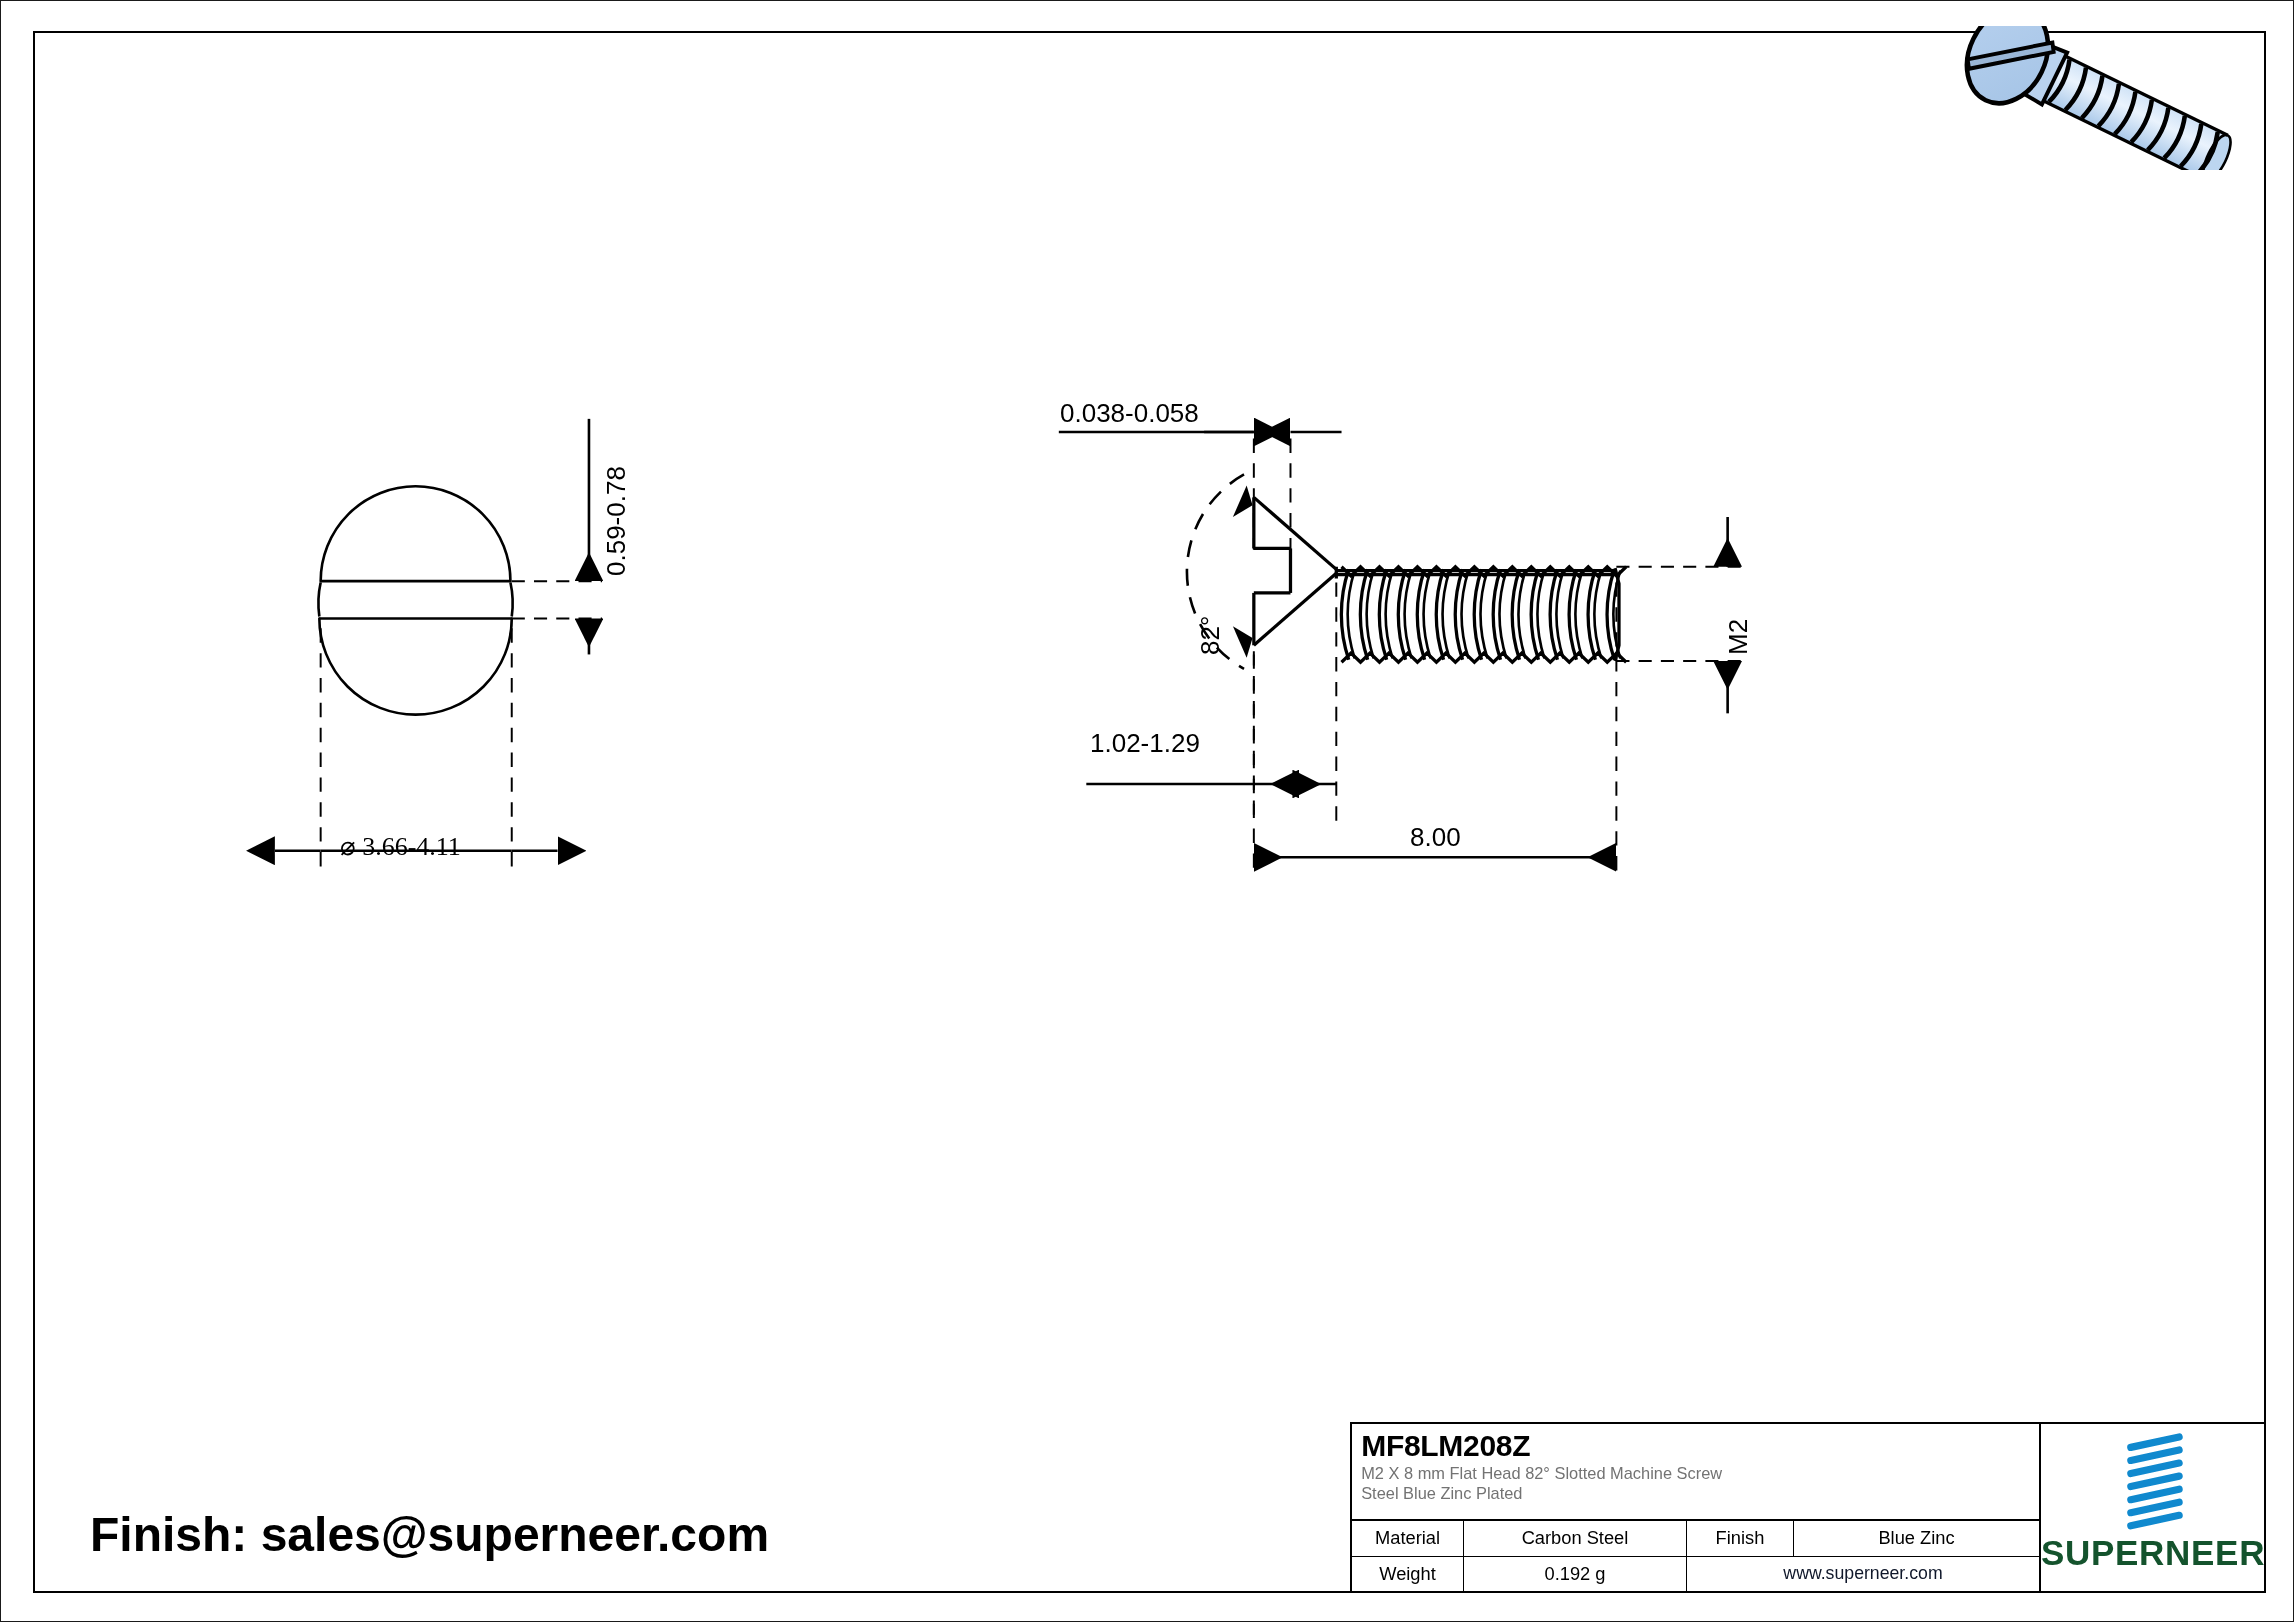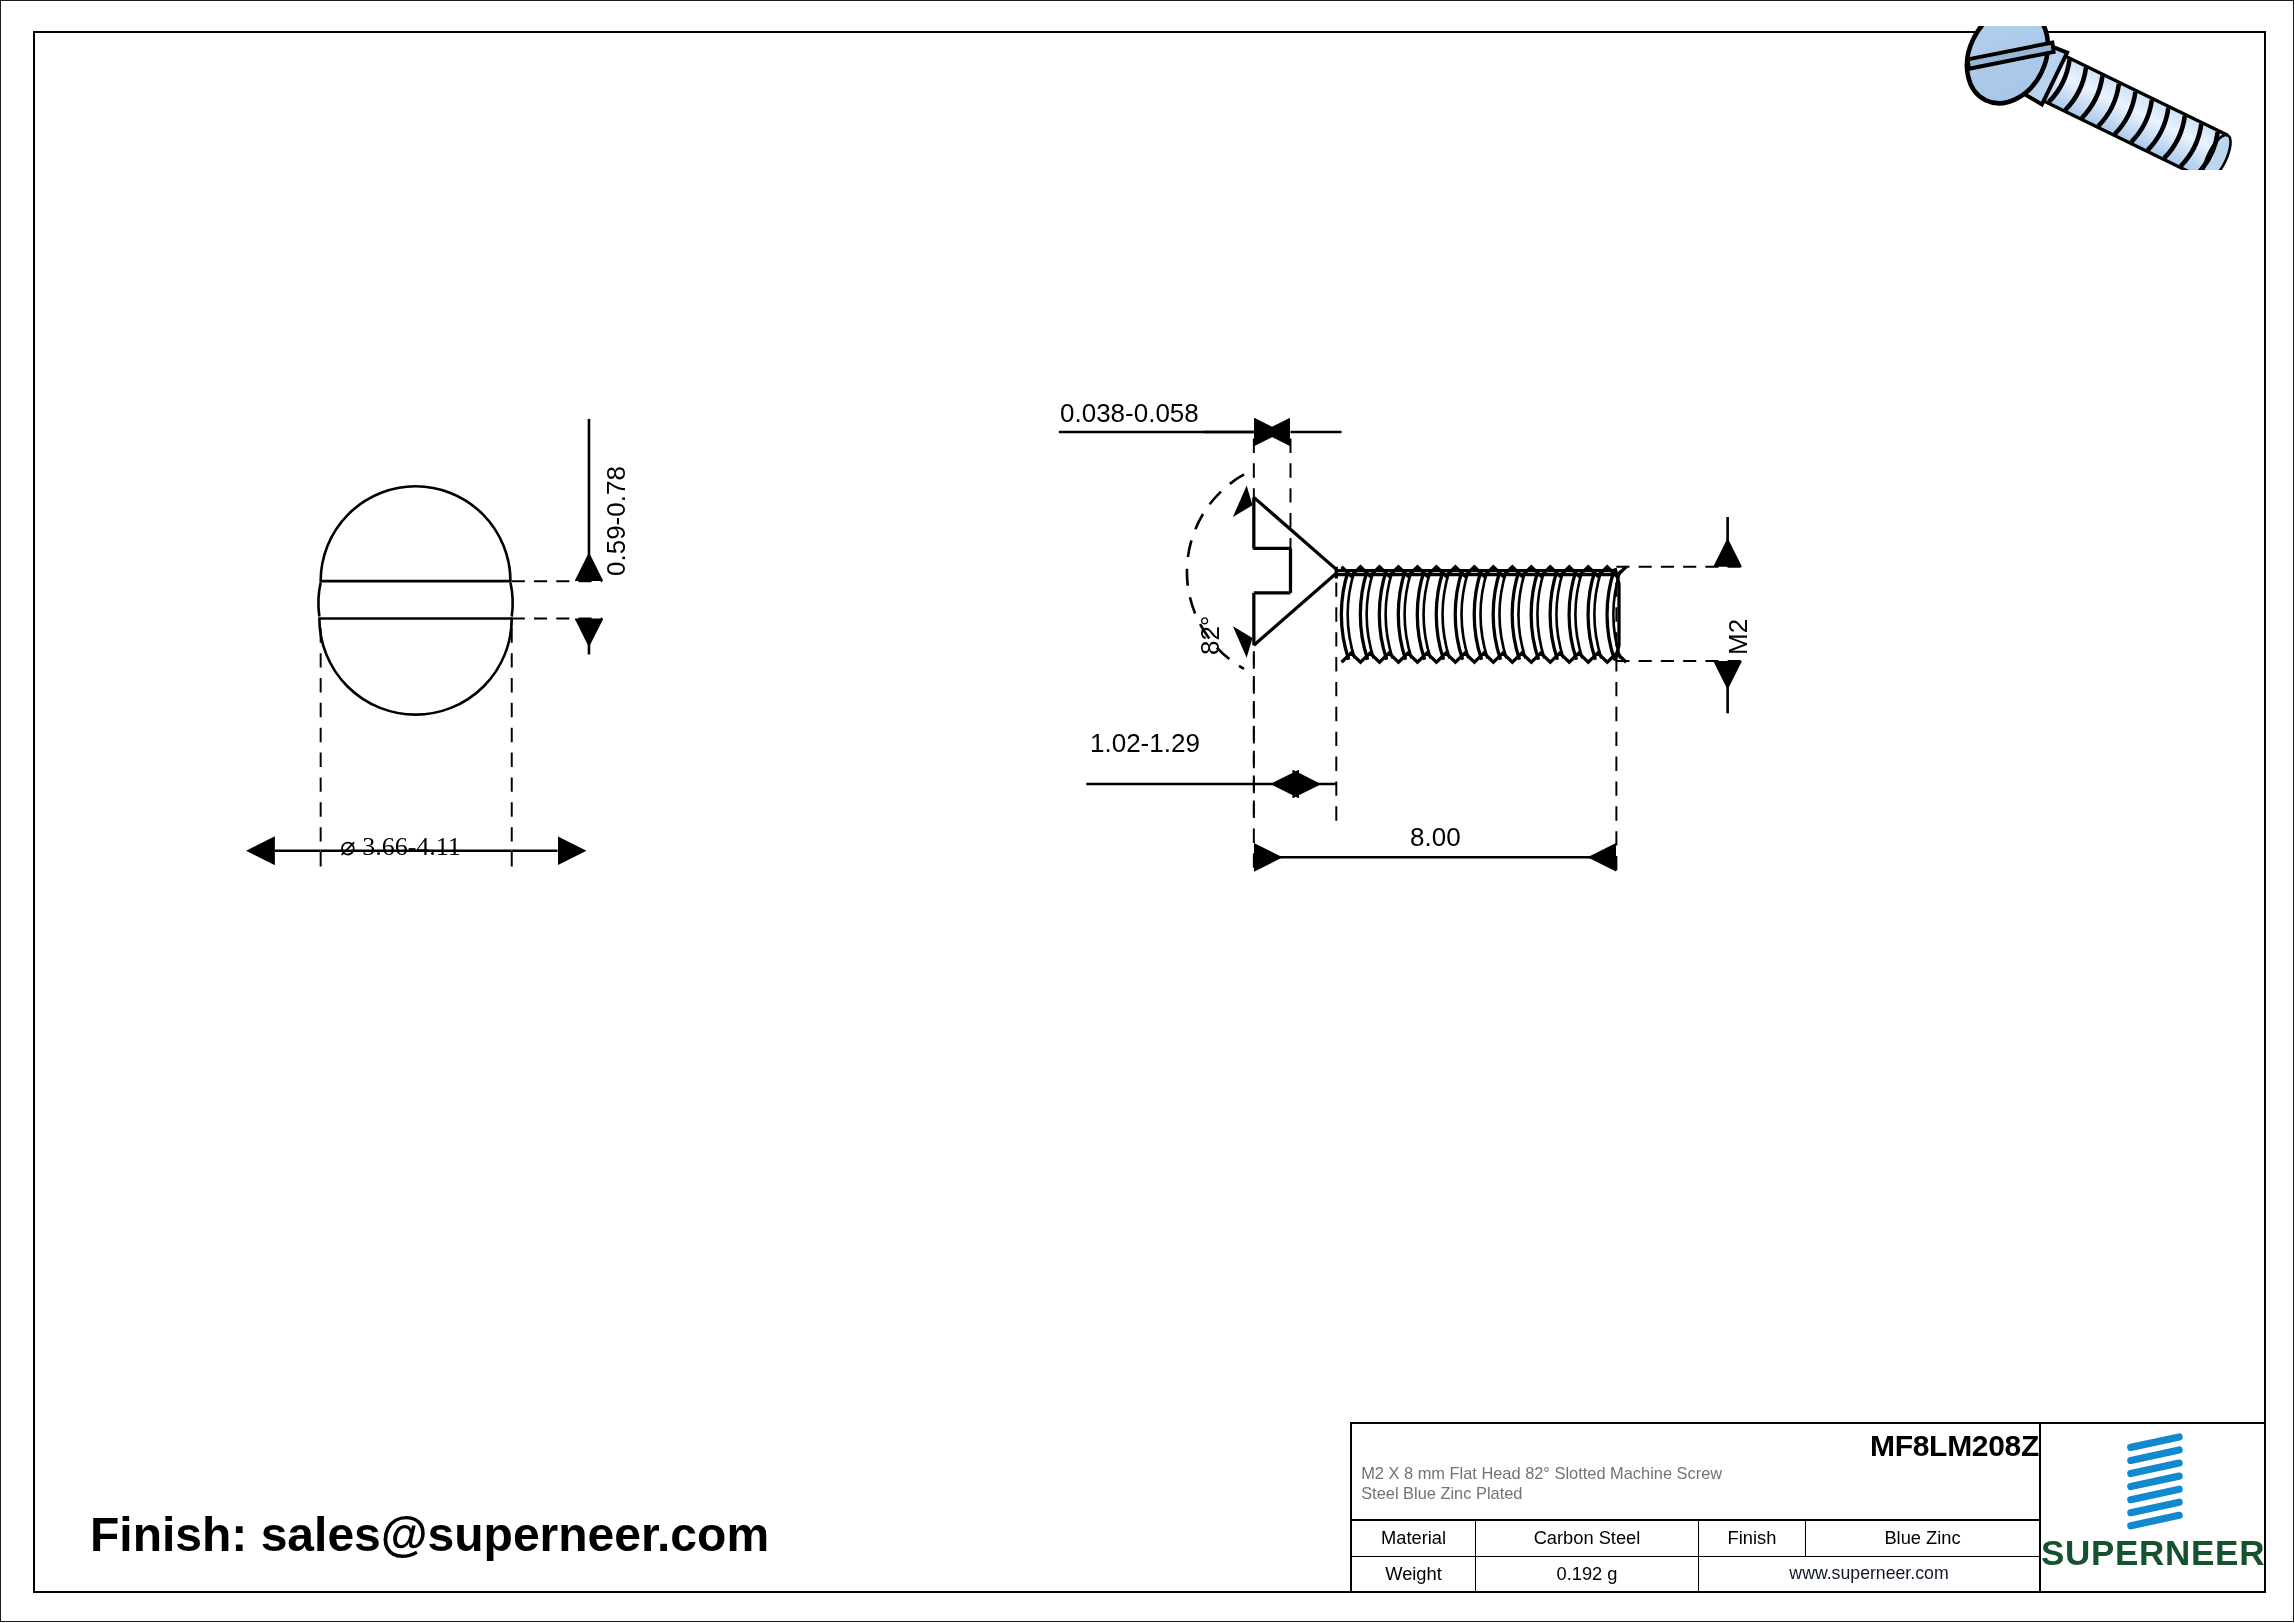--- a/index.html
+++ b/index.html
@@ -76,21 +76,20 @@
     padding: 3.9px 0 0 9.2px;
     box-sizing: border-box;
     border-bottom: 2px solid #000;
   }
   .part-no {
     font-size: 30px;
     font-weight: bold;
     line-height: 35px;
     color: #000;
     letter-spacing: -0.3px;
-    text-align: right;
   }
   .desc {
     font-size: 16.4px;
     line-height: 20px;
     color: #737373;
   }
   #tb-rows {
     flex: 1;
     display: flex;
     flex-direction: column;
@@ -106,21 +105,21 @@
     display: flex;
     align-items: center;
     justify-content: center;
     font-size: 18.3px;
     color: #000;
     border-right: 1.3px solid #000;
     box-sizing: border-box;
     text-align: center;
   }
   .tb-cell:last-child { border-right: none; }
-  .c-label { width: 124px; }
+  .c-label { width: 112px; }
   .c-value-wide { width: 223px; }
   .c-label2 { width: 107px; }
   .c-value2 { flex: 1; }
   .c-url {
     flex: 1;
     color: #0f172a;
     font-size: 17.7px;
   }
   #tb-right {
     flex: 1;

